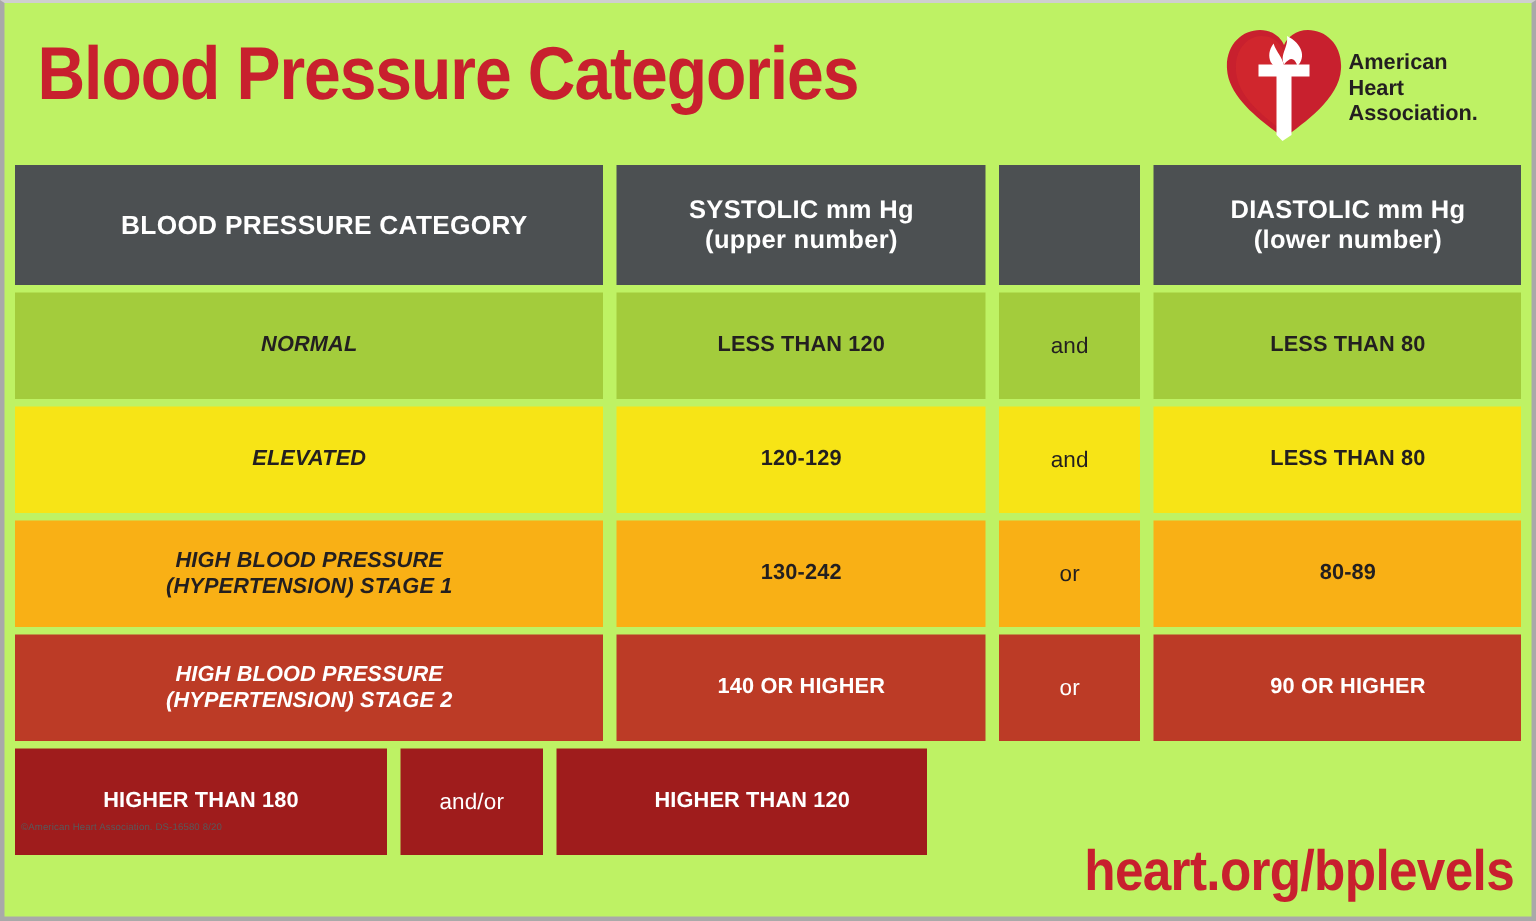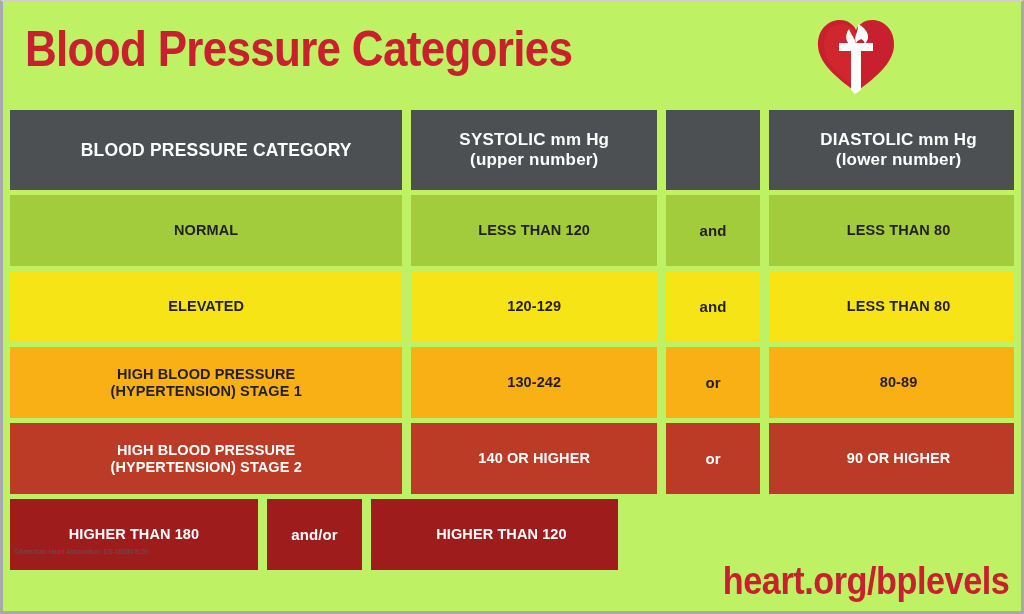--- a/index.html
+++ b/index.html
@@ -92,29 +92,29 @@
   .bp-row.header .col-category { font-size: 17.5px; padding-left: 20px; }
   .bp-row.header .cell .sub { font-weight: bold; }
 
   
   .bp-row.data .cell {
     height: 71px;
     font-size: 14.5px;
     font-weight: bold;
     letter-spacing: 0.1px;
   }
-  .bp-row.data .col-connector { font-size: 15px; font-weight: bold; }
+  .bp-row.data .col-connector { font-size: 15px; font-weight: normal; }
 
   .r-normal .cell   { background: #a3cc3c; color: #231f20; }
   .r-elevated .cell { background: #f7e416; color: #231f20; }
   .r-stage1 .cell   { background: #f9b015; color: #231f20; }
   .r-stage2 .cell   { background: #bc3b26; color: #ffffff; }
   .r-crisis .cell   { background: #9f1c1c; color: #ffffff; }
 
-  .two-line { white-space: pre-line; }
+  .two-line { white-space: pre-line; font-style: italic; }
 
   
   .copyright {
     position: absolute;
     left: 11px;
     top: 546px;
     font-size: 6.4px;
     color: #58595b;
     letter-spacing: 0.1px;
     white-space: nowrap;
@@ -142,20 +142,23 @@
 
     <div class="aha-logo">
       <svg width="86" height="78" viewBox="0 0 86 78">
         <path d="M43 76 C30 66 6 50 5 30 C4 14 15 4 27 4 C35 4 41 9 43 14 C45 9 51 4 59 4 C71 4 82 14 81 30 C80 50 56 66 43 76 Z" fill="#c8202e"></path>
         <path d="M43 72 C33 64 12 50 11 31 C10 17 19 8 28 8 C36 8 41 13 43 19 Z" fill="#e0342b" opacity="0.35"></path>
         <path d="M38 30 L48 30 L48 74 L42 78 L38 74 Z" fill="#ffffff"></path>
         <path d="M26 27 L60 27 L60 35 L26 35 Z" fill="#ffffff"></path>
         <path d="M43 27 C40 20 46 16 45 8 C55 13 58 22 52 28 C50 22 47 22 43 27 Z" fill="#ffffff"></path>
         <path d="M43 28 C42 22 38 19 36 13 C31 20 33 27 39 30 Z" fill="#ffffff"></path>
       </svg>
+      <div class="aha-logo-text">American
+Heart
+Association.</div>
     </div>
   </div>
 
   <div class="bp-table">
 
     <div class="bp-row header">
       <div class="cell col-category">
         <span>BLOOD PRESSURE CATEGORY</span>
       </div>
       <div class="cell col-systolic">

